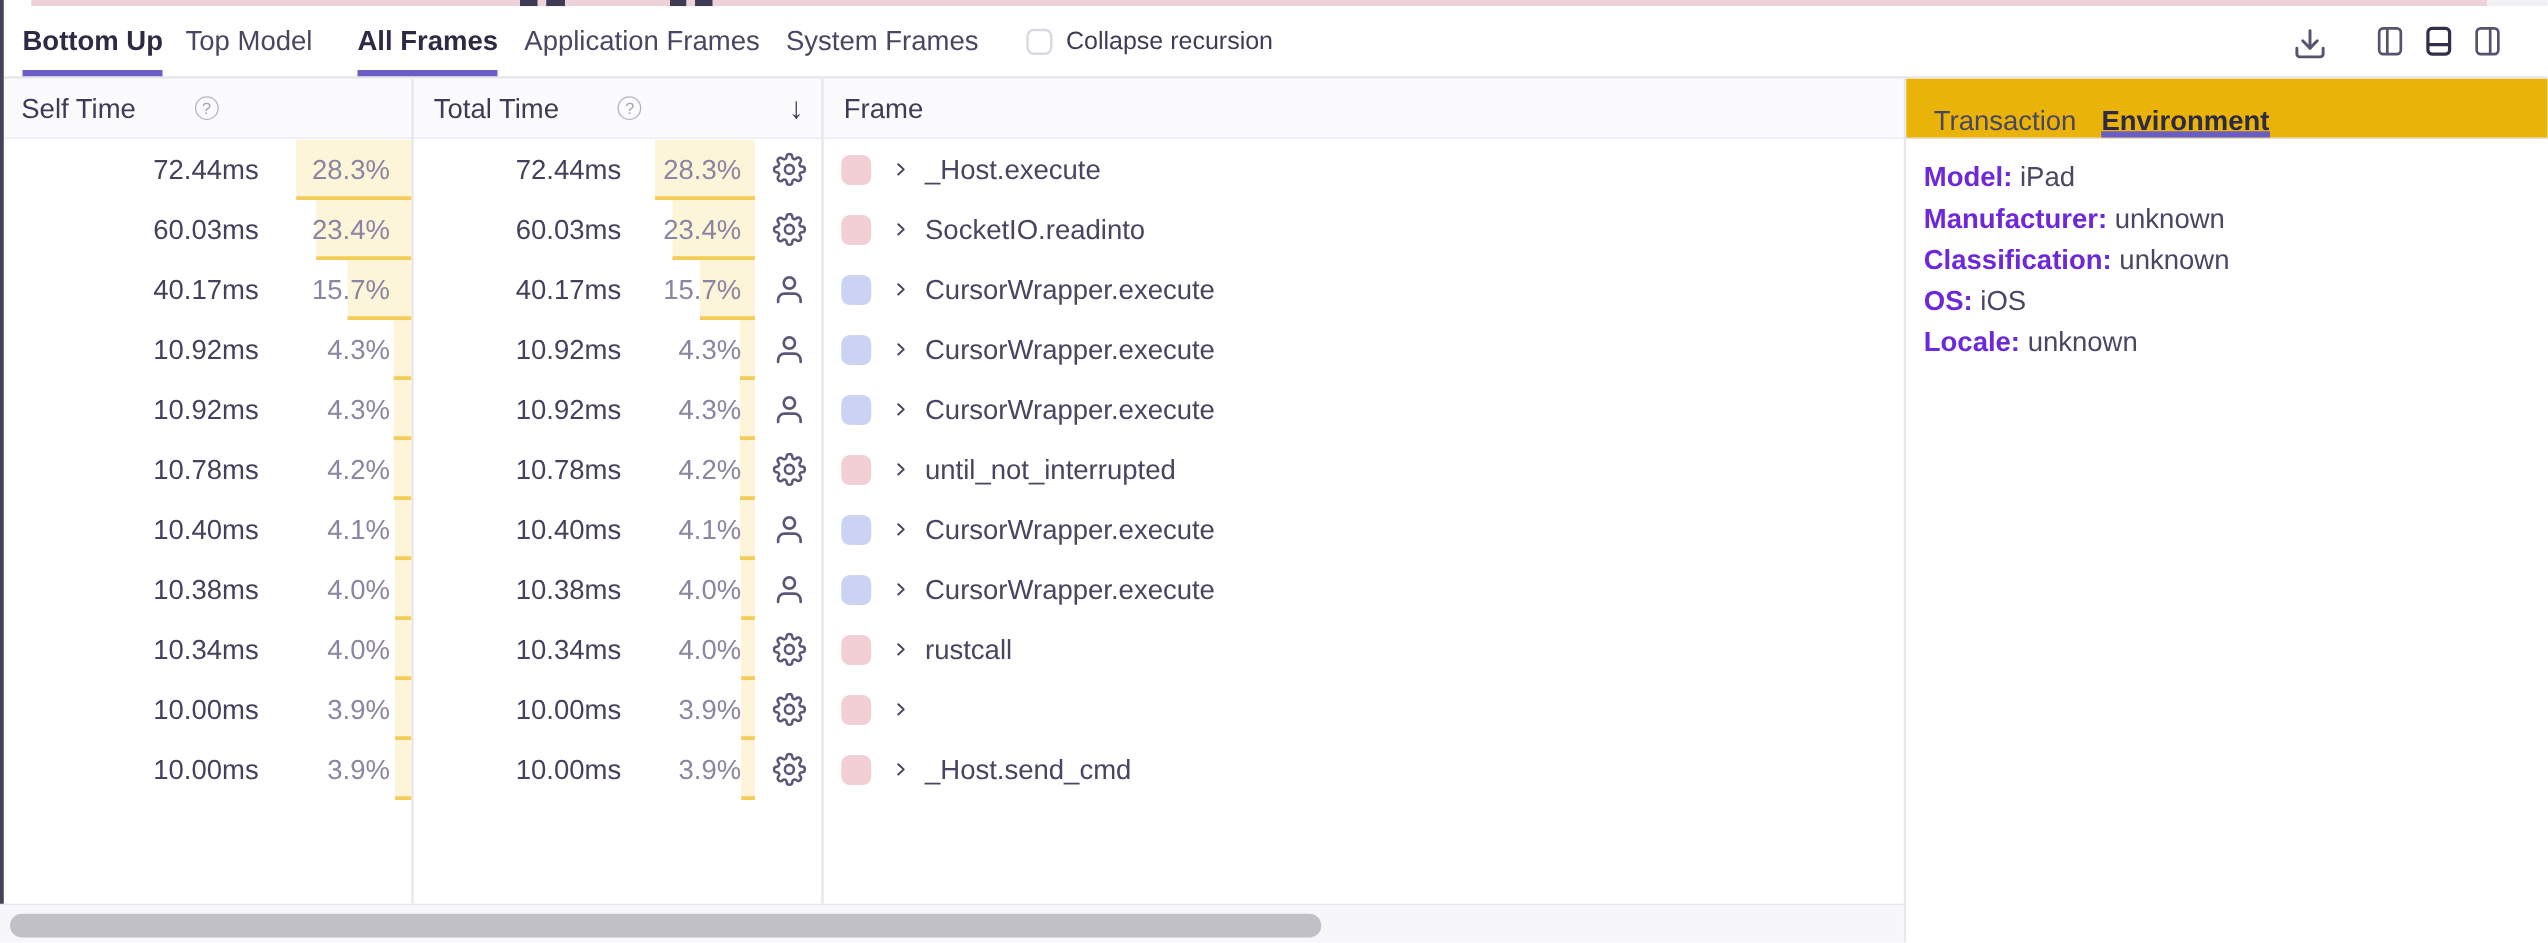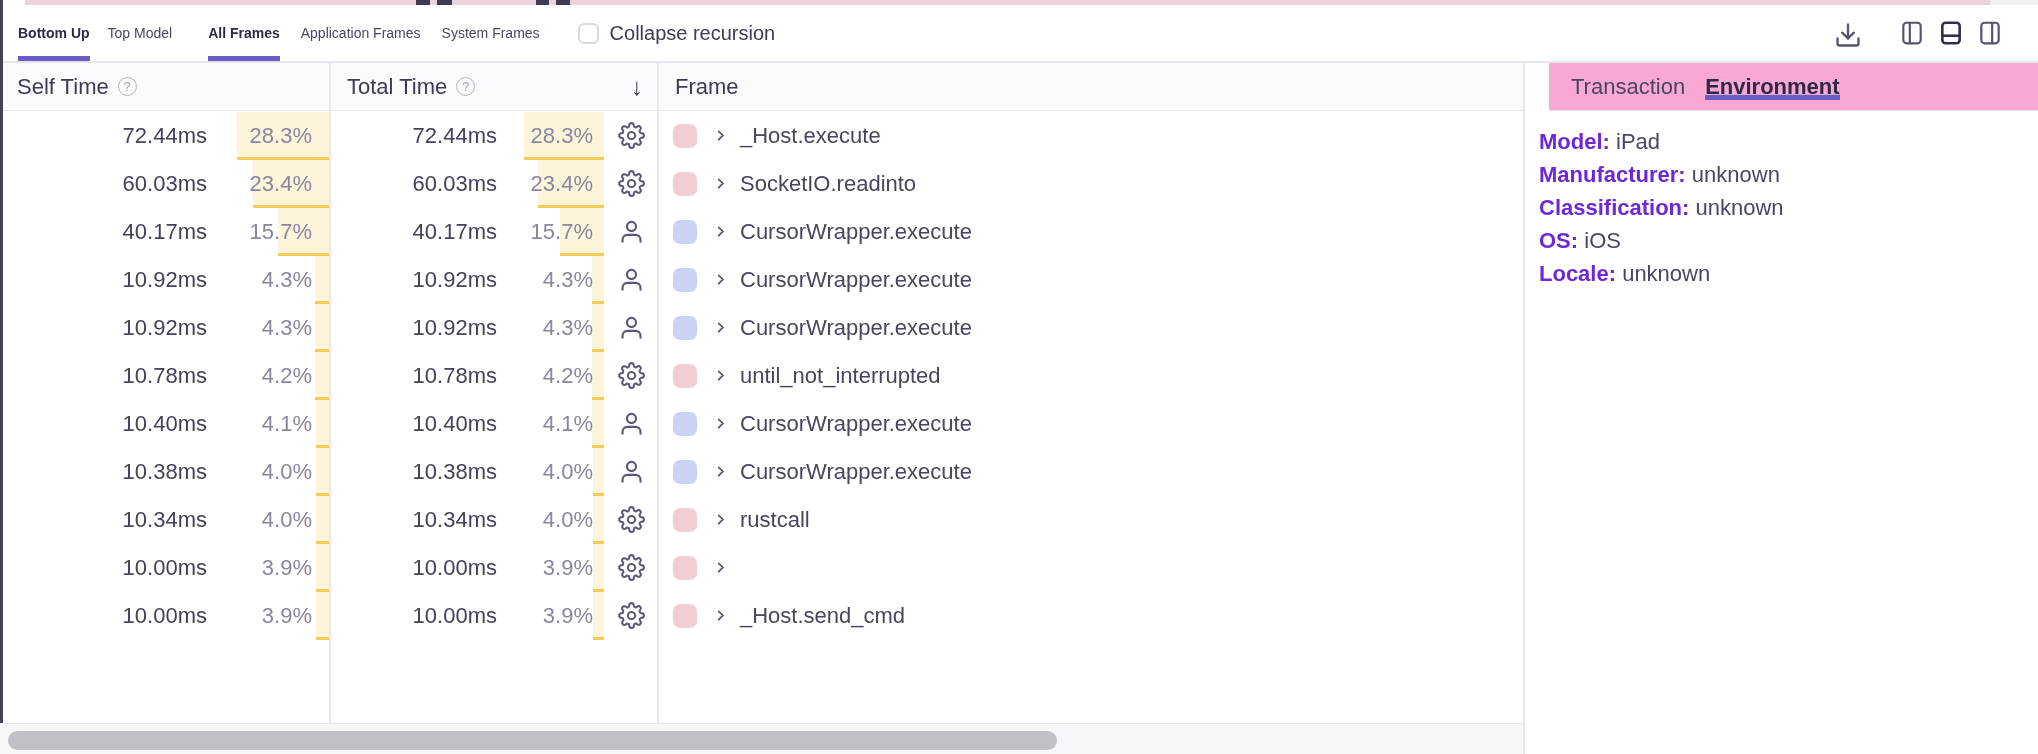--- a/index.html
+++ b/index.html
@@ -12,42 +12,42 @@
   .top-strip{position:absolute;top:0;left:0;width:2038px;height:5px;background:#fff;}
   .top-strip .pink{position:absolute;left:25px;top:0;width:1965px;height:5px;background:#edd3d9;}
   .top-strip .gray{position:absolute;left:1990px;top:0;width:48px;height:5px;background:#f1f0f3;}
   .top-strip .mark{position:absolute;top:0;height:5px;background:#3f3b54;}
   .left-edge{position:absolute;left:0;top:0;width:3px;height:723px;background:#474158;}
 
   
   .toolbar{position:absolute;top:5px;left:0;width:2038px;height:58px;background:#fff;
     border-bottom:2px solid #e7e5ec;box-sizing:border-box;display:flex;align-items:center;}
   .tabs{display:flex;height:100%;align-items:stretch;padding-left:18px;}
-  .tab{position:relative;display:flex;align-items:center;font-size:14px;color:#4a4560;cursor:pointer;white-space:nowrap;}
+  .tab{position:relative;display:flex;align-items:center;font-size:22px;color:#4a4560;cursor:pointer;white-space:nowrap;}
   .tab.active{font-weight:bold;color:#2e2a44;}
   .tab.active::after{content:'';position:absolute;left:0;right:0;bottom:0;height:5px;background:#6a5ec6;}
   .tabs .tab:nth-child(2){margin-left:18px;}
   .tabs .tab:nth-child(3){margin-left:36px;}
   .tabs .tab:nth-child(4){margin-left:21px;}
   .tabs .tab:nth-child(5){margin-left:21px;}
   .collapse-wrap{display:flex;align-items:center;margin-left:38px;}
   .checkbox{width:21px;height:21px;border:2px solid #dcd8e2;border-radius:6px;background:#fff;box-sizing:border-box;}
   .collapse-label{font-size:20px;color:#3f3a55;margin-left:11px;white-space:nowrap;}
   .icon-btn{background:none;border:none;padding:0;margin:0;color:#57526d;cursor:pointer;display:flex;align-items:center;justify-content:center;}
   .dl-btn{position:absolute;left:1830px;top:13px;width:36px;height:34px;}
   .dl-btn svg{width:28px;height:28px;}
   .layout-btns{position:absolute;left:1899px;top:13px;display:flex;gap:13px;align-items:center;}
   .layout-btns .icon-btn svg{width:26px;height:30px;}
   .layout-btns .icon-btn.active{color:#332f49;}
   .layout-btns .icon-btn.active svg *{stroke-width:2.4;}
 
   
   .table-header{position:absolute;top:63px;left:0;width:1523px;height:48px;background:#fbfafc;
     border-bottom:1.5px solid #e9e7ee;box-sizing:border-box;display:flex;font-size:22px;color:#3f3a55;}
-  .th{display:flex;align-items:center;box-sizing:border-box;cursor:pointer;}
+  .th{display:flex;align-items:center;box-sizing:border-box;cursor:pointer;gap:38px;}
   .th-self{width:329px;padding-left:17px;}
   .th-total{width:328px;padding-left:18px;}
   .th-frame{flex:1;padding-left:18px;}
   .help{width:19px;height:19px;border:1.5px solid #b7b3c2;border-radius:50%;color:#a7a2b4;
     font-size:13px;display:flex;align-items:center;justify-content:center;margin-left:9px;box-sizing:border-box;flex:none;}
   .sort-arrow{margin-left:auto;margin-right:14px;font-size:24px;color:#3f3a55;}
 
   .col-div{position:absolute;top:63px;height:660px;width:1.5px;background:#e9e7ee;}
   .col-div.d1{left:329px;} .col-div.d2{left:657px;}
   .panel-div{position:absolute;left:1523px;top:63px;height:691px;width:1.5px;background:#e9e7ee;}
@@ -70,22 +70,22 @@
   .chev svg{width:15px;height:15px;}
   .frame-label{margin-left:12px;}
 
   
   .scroll-track{position:absolute;top:723px;left:0;width:1523px;height:31px;background:#f7f6f9;
     border-top:1.5px solid #e9e7ee;box-sizing:border-box;}
   .scroll-thumb{position:absolute;top:7px;left:8px;width:1049px;height:19px;background:#c2c0c7;border-radius:10px;}
 
   
   .panel{position:absolute;left:1525px;top:63px;right:0;bottom:0;background:#fff;}
-  .panel-tabs{height:48px;background:#f9a8d4;border-bottom:1.5px solid #e9e7ee;box-sizing:border-box;
-    display:flex;align-items:center;padding-left:22px;font-size:22px;margin-left:24px;}
+  .panel-tabs{height:48px;background:#eab308;border-bottom:1.5px solid #e9e7ee;box-sizing:border-box;
+    display:flex;align-items:flex-end;padding-left:22px;font-size:22px;}
   .ptab{position:relative;display:flex;align-items:center;color:#4a4560;cursor:pointer;white-space:nowrap;}
   .ptab.active{font-weight:bold;color:#2e2a44;}
   .ptab.active::after{content:'';position:absolute;left:0;right:0;bottom:0;height:5px;background:#6a5ec6;}
   .ptab + .ptab{margin-left:20px;}
   .panel-content{padding:14px 20px 0 14px;font-size:22px;line-height:33px;color:#4b4663;}
   .env-label{font-weight:bold;color:#6d28d9;}
 </style>
 </head>
 <body>
 

